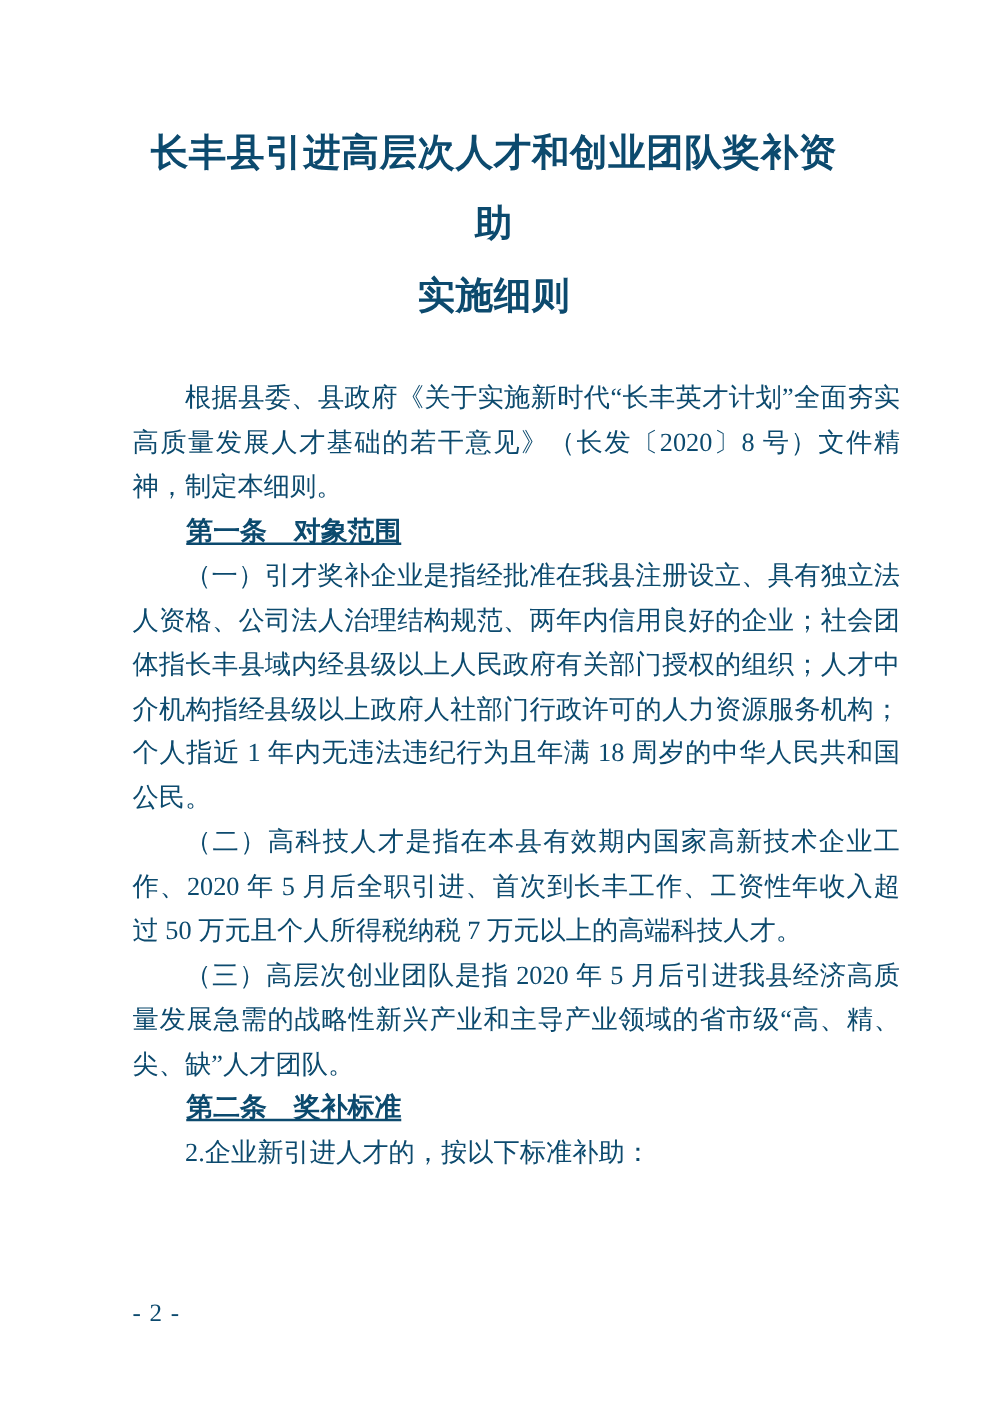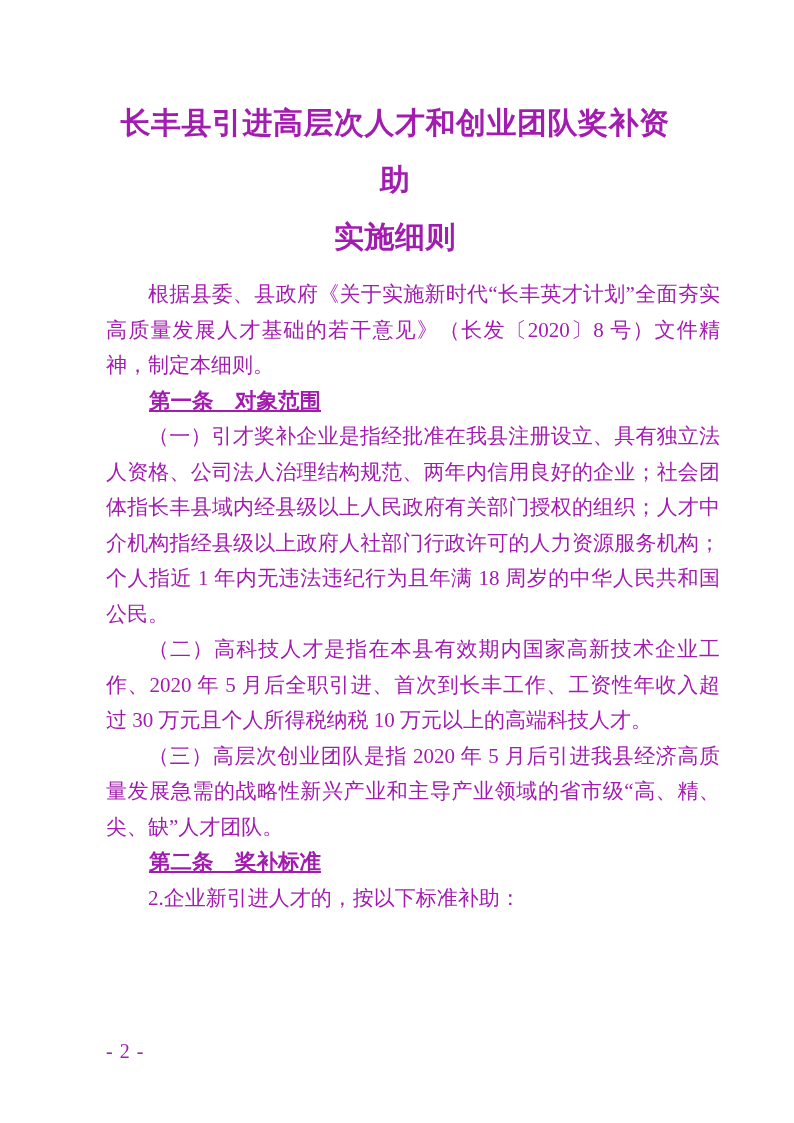--- a/index.html
+++ b/index.html
@@ -7,35 +7,35 @@
       padding: 0;
       background: #ffffff;
     }
     .page {
       position: relative;
       width: 794px;
       height: 1123px;
       background: #ffffff;
       box-sizing: border-box;
       padding: 94px 74px 0 106px;
-      color: #a21caf;
+      color: #0c4a6e;
       overflow: hidden;
     }
     .title {
       font-family: "Liberation Serif", "DejaVu Serif", serif;
       font-size: 30px;
       font-weight: bold;
       line-height: 57px;
       text-align: center;
       letter-spacing: 0.5px;
       
       padding-right: 36px;
     }
     .doc-body {
-      margin-top: 12px;
+      margin-top: 36px;
       font-family: "Liberation Serif", "DejaVu Serif", serif;
       font-size: 21px;
       line-height: 35.5px;
       text-align: justify;
       text-justify: inter-character;
     }
     .para {
       margin: 0;
       text-indent: 2em;
     }
@@ -66,21 +66,21 @@
     <div>实施细则</div>
   </div>
 
   <div class="doc-body">
     <p class="para">根据县委、县政府《关于实施新时代“长丰英才计划”全面夯实高质量发展人才基础的若干意见》（长发〔2020〕8 号）文件精神，制定本细则。</p>
 
     <p class="para heading">第一条　对象范围</p>
 
     <p class="para">（一）引才奖补企业是指经批准在我县注册设立、具有独立法人资格、公司法人治理结构规范、两年内信用良好的企业；社会团体指长丰县域内经县级以上人民政府有关部门授权的组织；人才中介机构指经县级以上政府人社部门行政许可的人力资源服务机构；个人指近 1 年内无违法违纪行为且年满 18 周岁的中华人民共和国公民。</p>
 
-    <p class="para">（二）高科技人才是指在本县有效期内国家高新技术企业工作、2020 年 5 月后全职引进、首次到长丰工作、工资性年收入超过 30 万元且个人所得税纳税 10 万元以上的高端科技人才。</p>
+    <p class="para">（二）高科技人才是指在本县有效期内国家高新技术企业工作、2020 年 5 月后全职引进、首次到长丰工作、工资性年收入超过 50 万元且个人所得税纳税 7 万元以上的高端科技人才。</p>
 
     <p class="para">（三）高层次创业团队是指 2020 年 5 月后引进我县经济高质量发展急需的战略性新兴产业和主导产业领域的省市级“高、精、尖、缺”人才团队。</p>
 
     <p class="para heading">第二条　奖补标准</p>
 
 
     <p class="para">2.企业新引进人才的，按以下标准补助：</p>
 
   </div>
 

